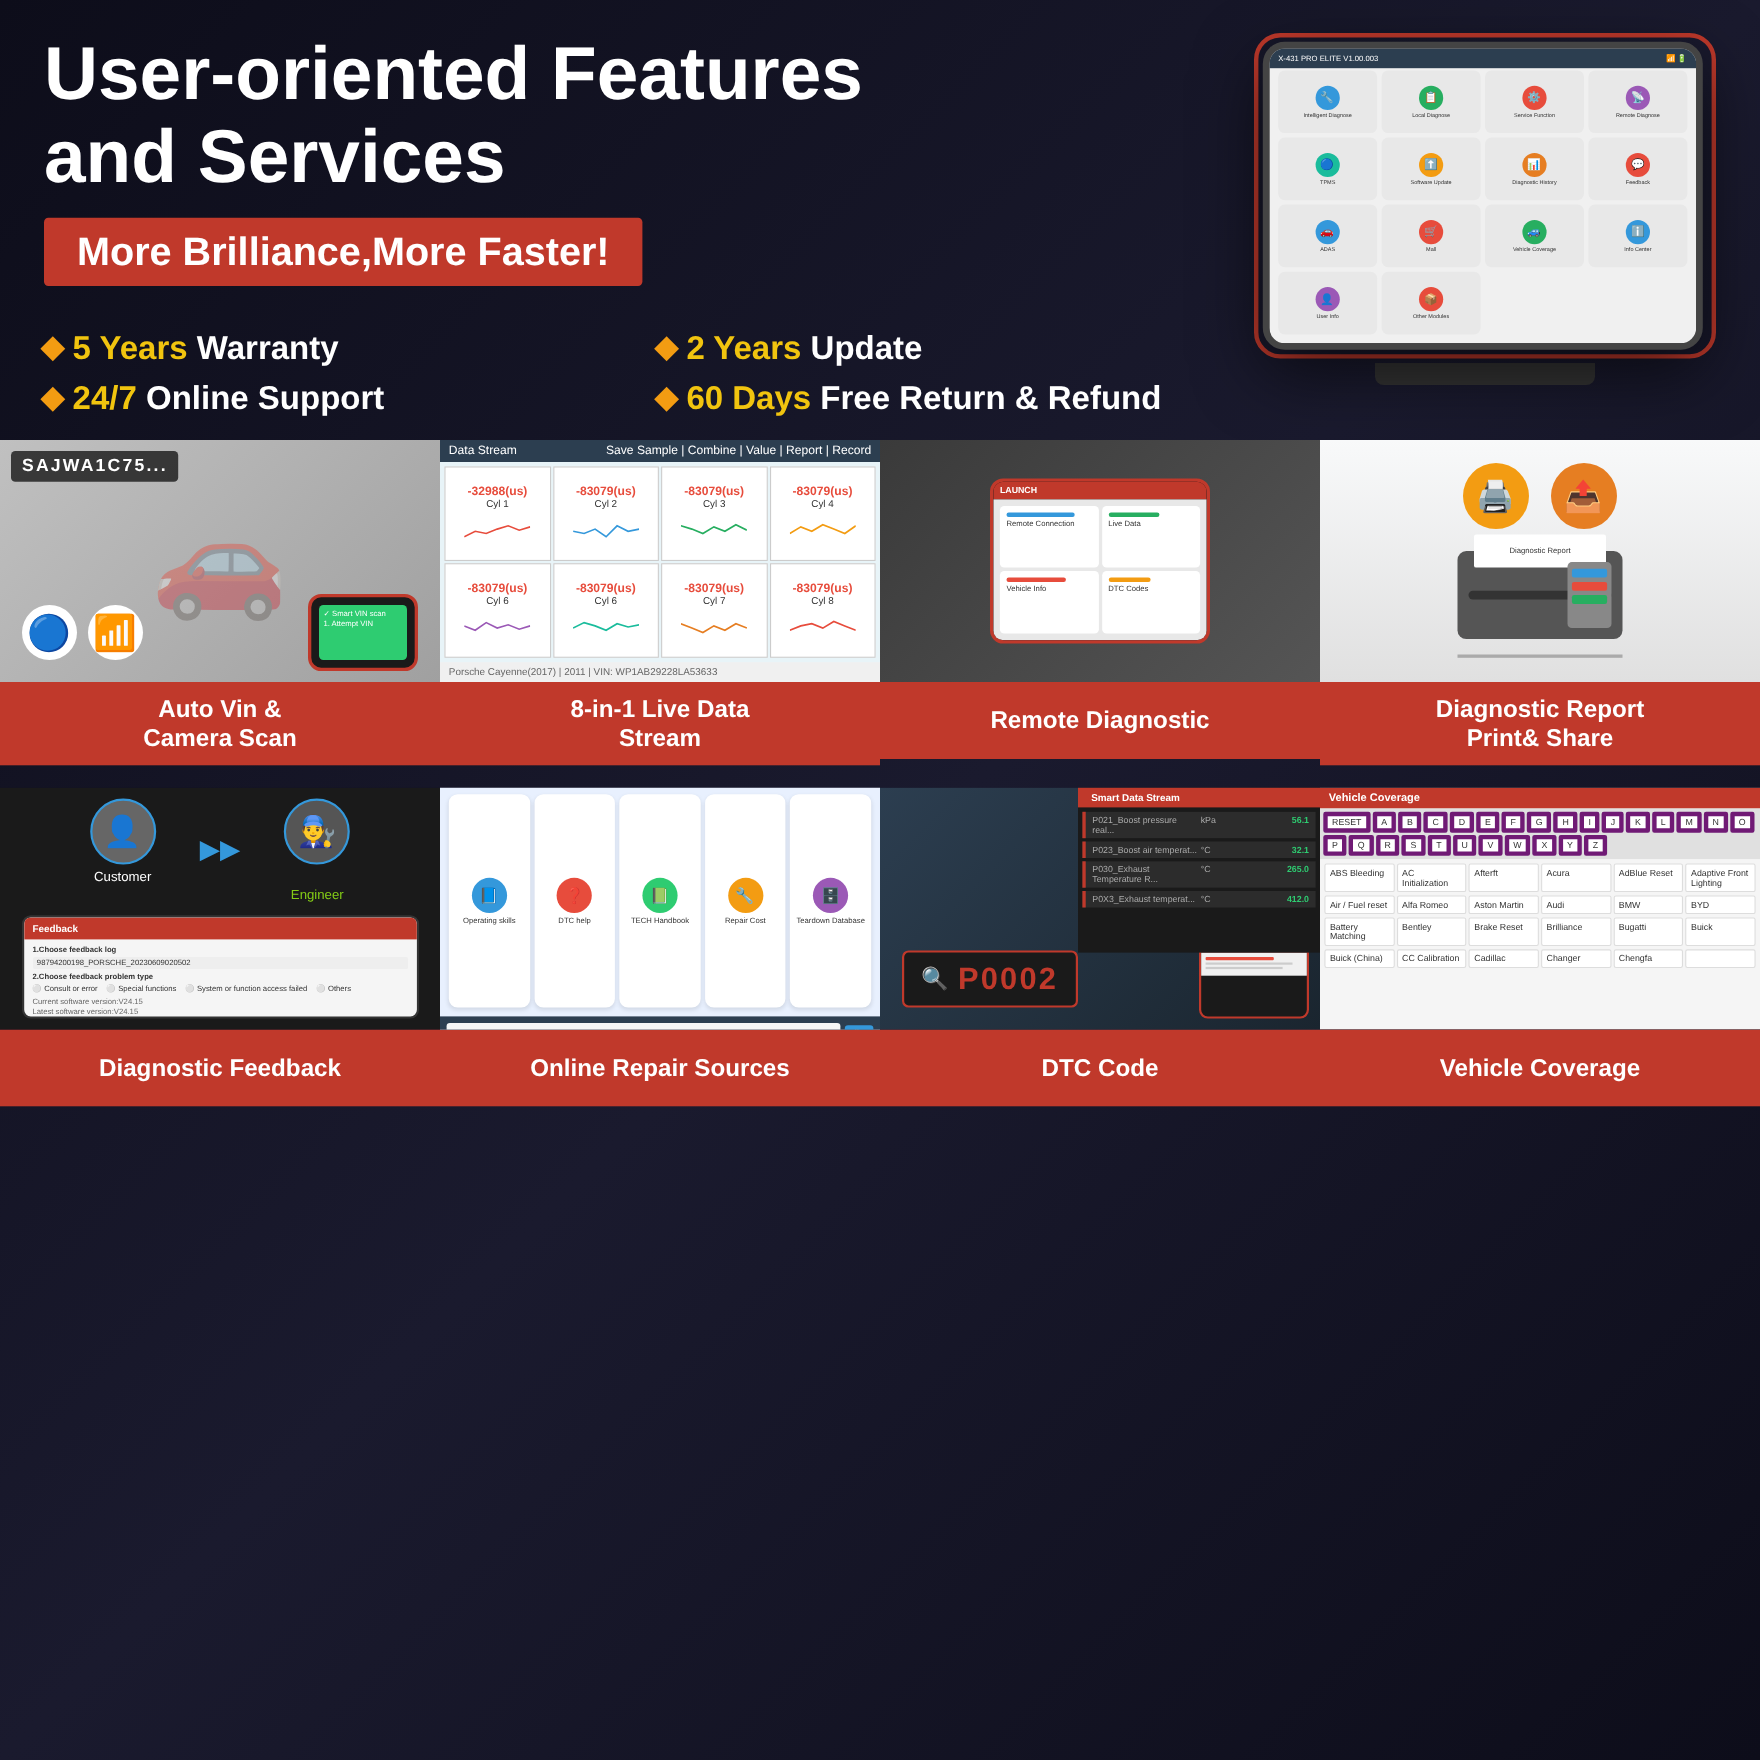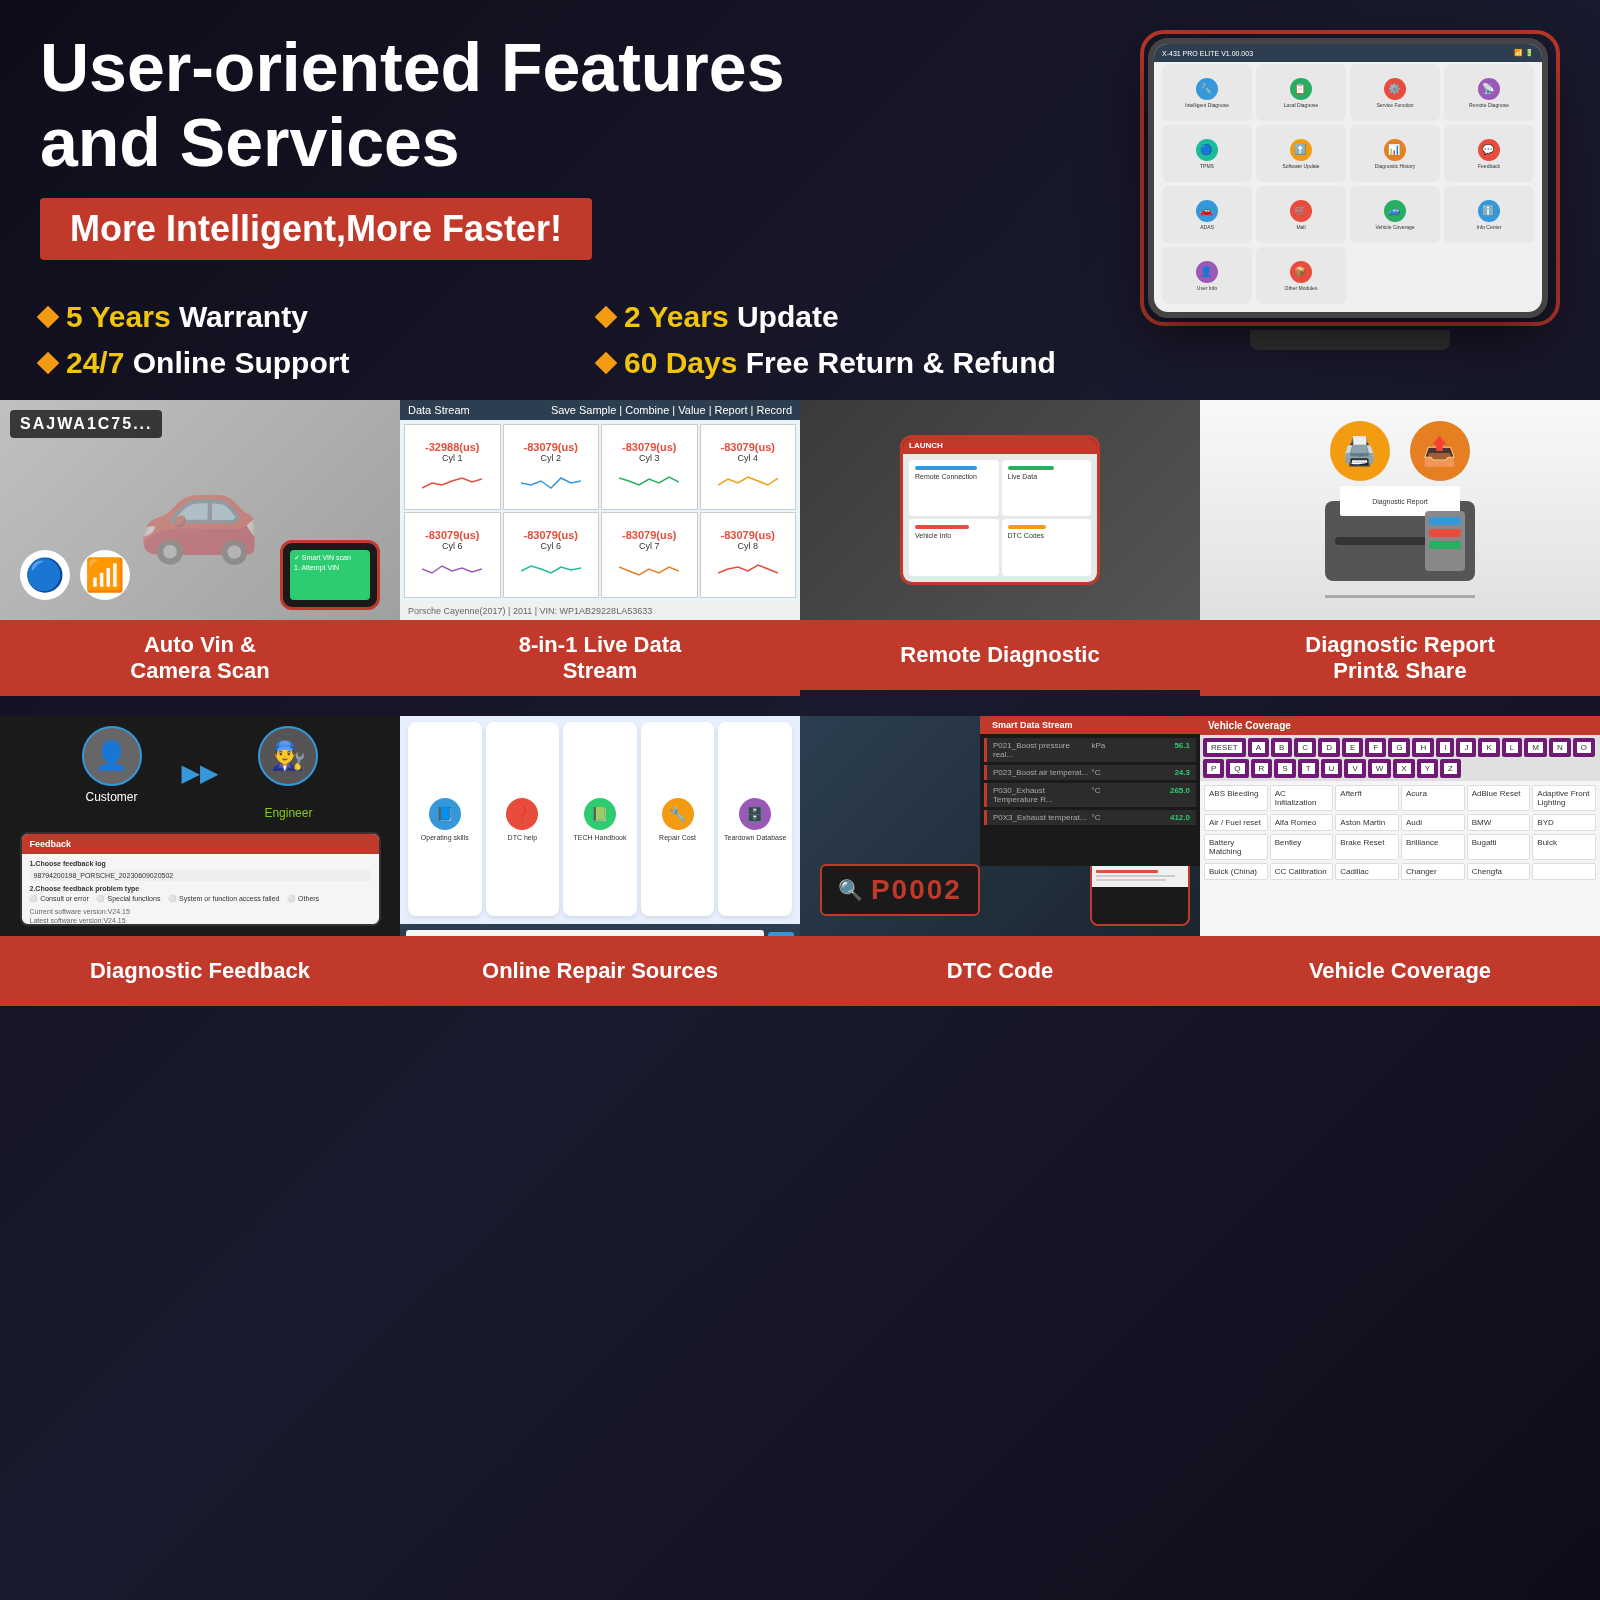--- a/index.html
+++ b/index.html
@@ -623,21 +623,21 @@
 
 <div class="page">
 
   <div class="top-section">
     <div class="title-area">
       <h1 class="main-title">
         <span>User-oriented Features</span><br>
         <span>and Services</span>
       </h1>
       <div class="subtitle-bar">
-        <span>More Intelligent,More Faster!</span>
+        <span>More Brilliance,More Faster!</span>
       </div>
       <div class="features-grid">
         <div class="feature-item">
           <div class="diamond"></div>
           <span class="feature-text"><span class="highlight">5 Years</span><span> Warranty</span></span>
         </div>
         <div class="feature-item">
           <div class="diamond"></div>
           <span class="feature-text"><span class="highlight">2 Years</span><span> Update</span></span>
         </div>
@@ -993,21 +993,21 @@
             </div>
             <div class="smart-rows">
               <div class="smart-row">
                 <span class="smart-row-text">P021_Boost pressure real...</span>
                 <span class="smart-row-text">kPa</span>
                 <span class="smart-row-value">56.1</span>
               </div>
               <div class="smart-row">
                 <span class="smart-row-text">P023_Boost air temperat...</span>
                 <span class="smart-row-text">°C</span>
-                <span class="smart-row-value">24.3</span>
+                <span class="smart-row-value">32.1</span>
               </div>
               <div class="smart-row">
                 <span class="smart-row-text">P030_Exhaust Temperature R...</span>
                 <span class="smart-row-text">°C</span>
                 <span class="smart-row-value">265.0</span>
               </div>
               <div class="smart-row">
                 <span class="smart-row-text">P0X3_Exhaust temperat...</span>
                 <span class="smart-row-text">°C</span>
                 <span class="smart-row-value">412.0</span>

